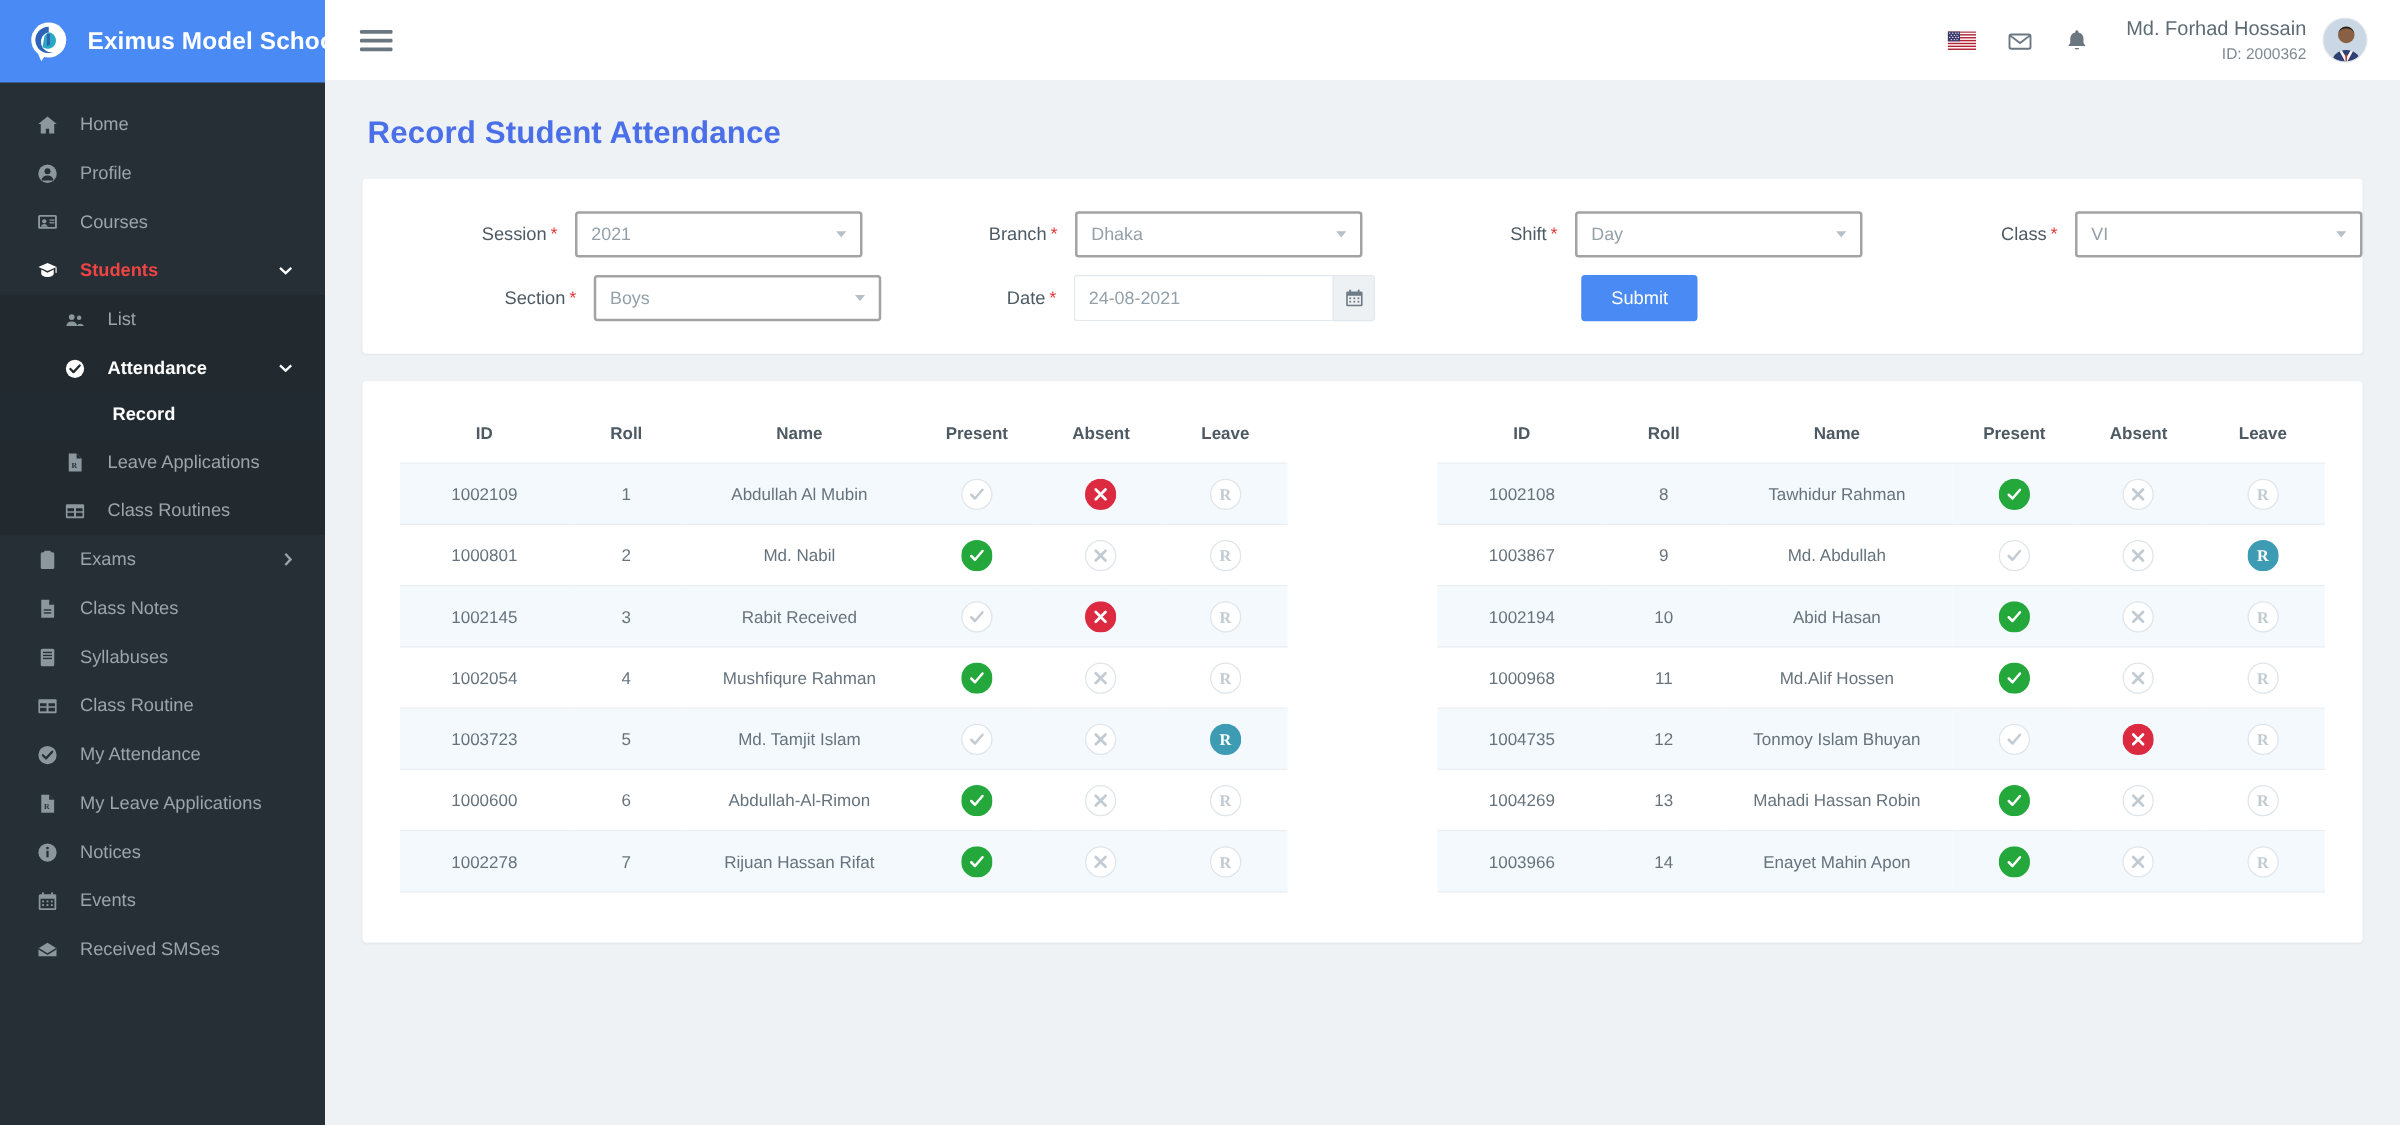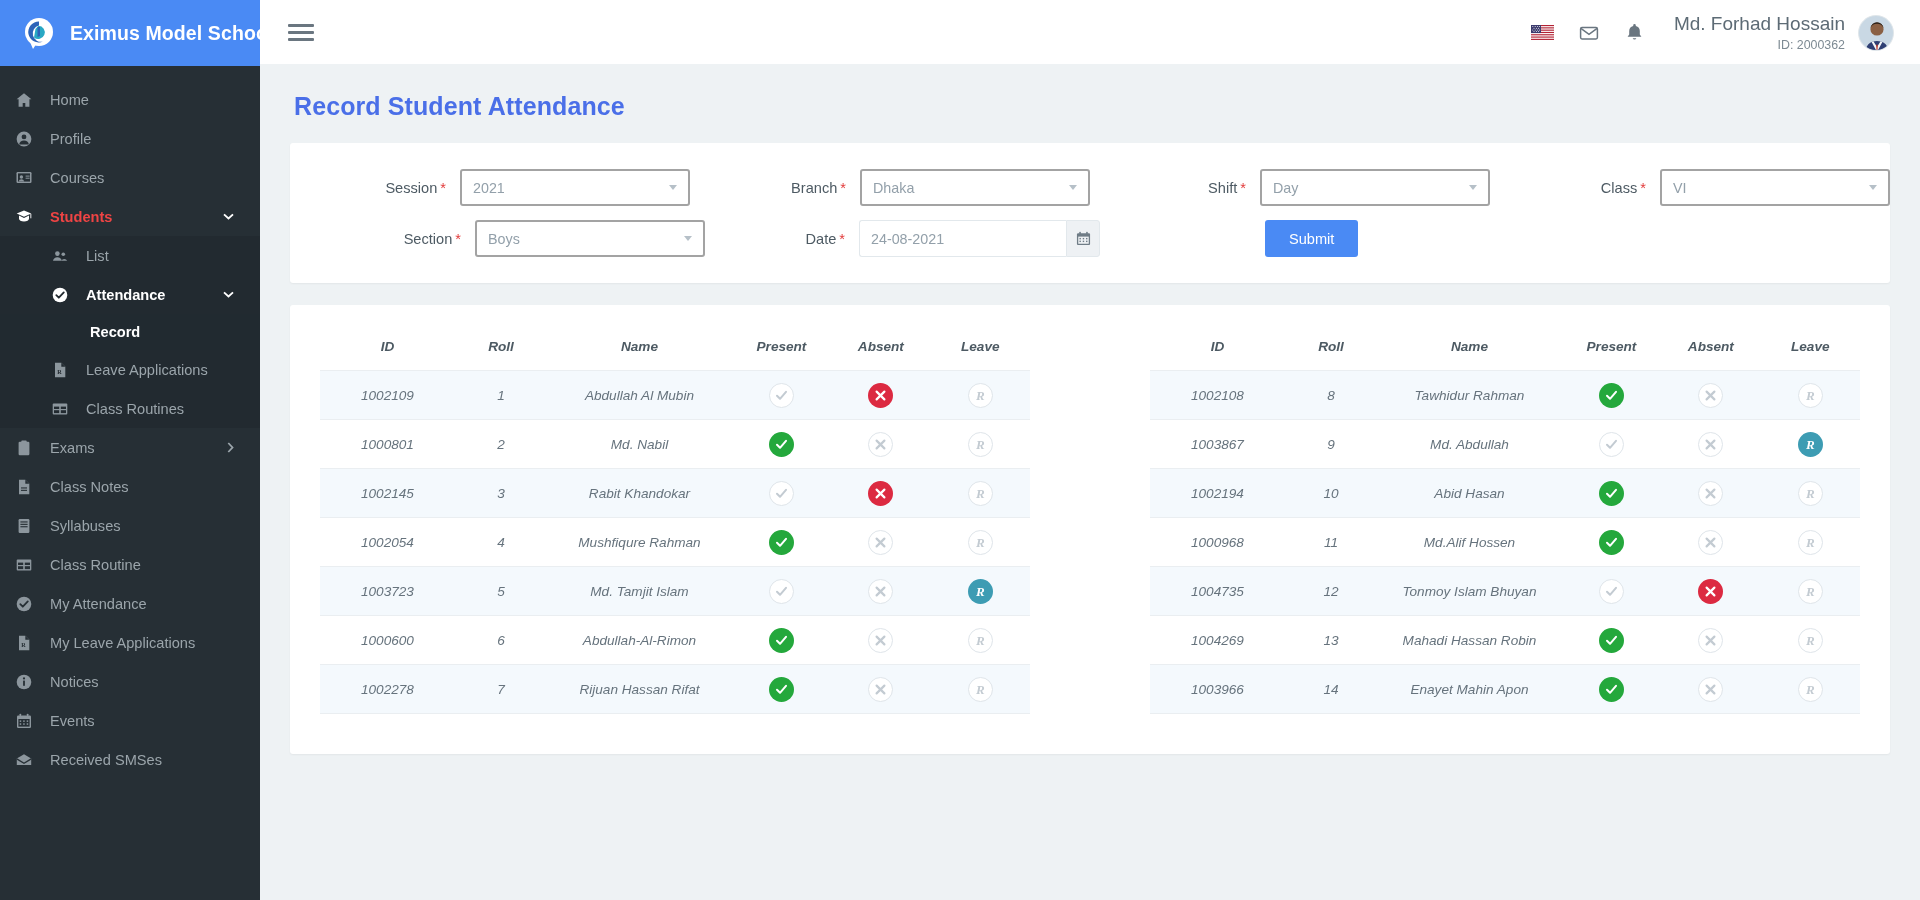--- a/index.html
+++ b/index.html
@@ -21,21 +21,21 @@
   #brand .logo-wrap {
     width: 34px; height: 34px; flex: 0 0 34px; position: relative;
   }
   #brand .brand-text {
     color: #fff; font-size: 19.5px; font-weight: bold; letter-spacing: .1px;
     white-space: nowrap;
   }
   .nav-list { padding-top: 14px; }
   .nav-item {
     display: flex; align-items: center; height: 39px;
-    padding-left: 16px; color: #9ba5ab; font-size: 14.6px;
+    padding-left: 30px; color: #9ba5ab; font-size: 14.6px;
     cursor: pointer; position: relative;
   }
   .nav-item .nav-ico {
     width: 22px; flex: 0 0 22px; display: flex; align-items: center;
     justify-content: flex-start; margin-right: 12px; color: #8c969d;
   }
   .nav-item .nav-label { white-space: nowrap; }
   .nav-item .chev {
     position: absolute; right: 26px; color: #9ba5ab; font-size: 12px;
     line-height: 1;
@@ -90,21 +90,21 @@
   }
   #flag {
     width: 23px; height: 15px; position: relative; overflow: hidden;
     display: block;
   }
   #user-block {
     display: flex; align-items: center; gap: 13px; margin-left: 16px;
     cursor: pointer;
   }
   #user-text { text-align: right; line-height: 1.35; }
-  #user-name { font-size: 19px; color: #5d6b75; }
+  #user-name { font-size: 16px; color: #5d6b75; }
   #user-id { font-size: 12.4px; color: #7d8a93; }
   #avatar {
     width: 36px; height: 36px; border-radius: 50%; overflow: hidden;
     background: #dfe7ec; position: relative; flex: 0 0 36px;
     border: 1px solid #e0e6ea;
   }
 
   
   #main {
     position: absolute; left: 260px; top: 64px; width: 1660px; height: 834px;
@@ -157,21 +157,21 @@
     justify-content: center; color: #6f7c86; cursor: pointer;
   }
   #submit-btn {
     height: 37px; padding: 0 24px; background: #4a8af4; color: #fff;
     border: none; border-radius: 3px; font-size: 14.6px; cursor: pointer;
     font-family: "Liberation Sans", sans-serif;
   }
 
   
   #table-card { padding: 34px 30px 40px 30px; display: flex; gap: 120px; }
-  .att-table { flex: 1 1 0; border-collapse: collapse; table-layout: fixed; font-style: italic; }
+  .att-table { flex: 1 1 0; border-collapse: collapse; table-layout: fixed; }
   .att-table th {
     font-size: 13.6px; color: #4d5a63; font-weight: bold;
     padding: 0 0 16px 0; text-align: center;
   }
   .att-table td {
     font-size: 13.6px; color: #66737d; text-align: center;
     height: 49px; border-top: 1px solid #eaeef1;
   }
   .att-table tr.alt td { background: #f4f9fd; }
   .att-table tr:last-child td { border-bottom: 1px solid #eaeef1; }
@@ -680,21 +680,21 @@
                   <path d="M1.6 1.6 L9.4 9.4 M9.4 1.6 L1.6 9.4"></path>
                 </svg>
               </span></td>
             <td><span class="badge off">
                 <span class="rx">R</span>
               </span></td>
           </tr>
           <tr class="alt">
             <td>1002145</td>
             <td>3</td>
-            <td>Rabit Khandokar</td>
+            <td>Rabit Received</td>
             <td><span class="badge off">
                 <svg width="13" height="13" viewBox="0 0 13 13" fill="none" stroke="currentColor" stroke-width="2" stroke-linecap="round" stroke-linejoin="round">
                   <path d="M2 6.8 L5 9.8 L11 2.8"></path>
                 </svg>
               </span></td>
             <td><span class="badge on a">
                 <svg width="11" height="11" viewBox="0 0 11 11" fill="none" stroke="currentColor" stroke-width="2.2" stroke-linecap="round">
                   <path d="M1.6 1.6 L9.4 9.4 M9.4 1.6 L1.6 9.4"></path>
                 </svg>
               </span></td>

